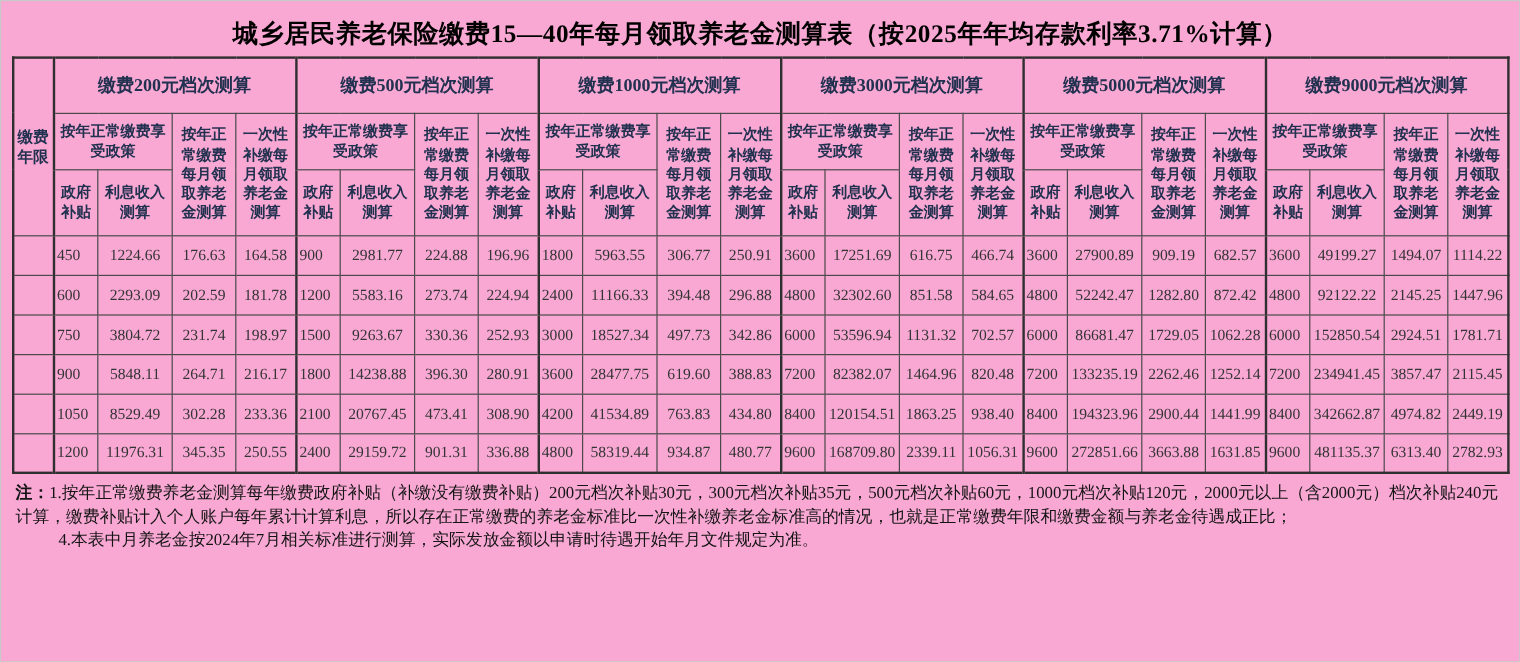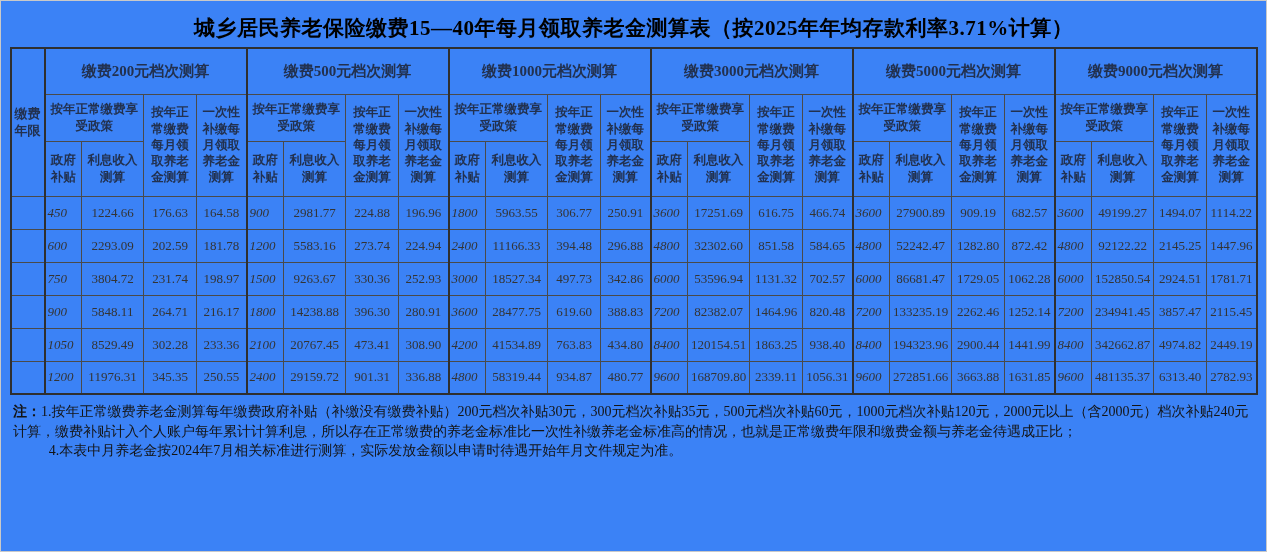--- a/index.html
+++ b/index.html
@@ -1,20 +1,20 @@
 <!DOCTYPE html>
 <html style="--header_text: #22314f; --data_text: #343434; --border: #4a4a4a;"><head>
 <meta charset="utf-8">
 <style>
   * { box-sizing: border-box; margin: 0; padding: 0; }
   html,body { background:#ededed; }
   .page {
     position: relative;
     width: 1267px; height: 552px;
-    background: #3b82f6;
+    background: #f9a8d4;
     border: 1px solid #c9c9c9;
     font-family: "Liberation Serif", "DejaVu Serif", serif;
     color: #1a1a1a;
     overflow: hidden;
   }
   .title {
     height: 46px;
     padding-top: 13px;
     text-align: center;
     font-size: 21px;
@@ -48,21 +48,21 @@
   .sub  { font-size: 12.5px; line-height: 1.3; font-weight: 600; }
   .year-h { font-size: 13px; line-height: 1.35; }
   tbody tr { height: 33px; }
   tbody td {
     font-size: 13px;
     text-align: center;
     color: var(--data_text, #343434);
     padding: 1px 2px;
   }
   td.c-year { font-size: 14px; padding-left: 40px; }
-  td.c-sub  { text-align: right; padding-right: 16px; font-style: italic; }
+  td.c-sub  { text-align: right; padding-right: 16px; }
   .notes {
     margin: 7px 12px 0 12px;
     font-size: 14px;
     line-height: 19.5px;
     color: #141414;
   }
   .notes p.indent { text-indent: 2.55em; }
   .note-prefix { font-weight: bold; }
 </style>
 </head>

